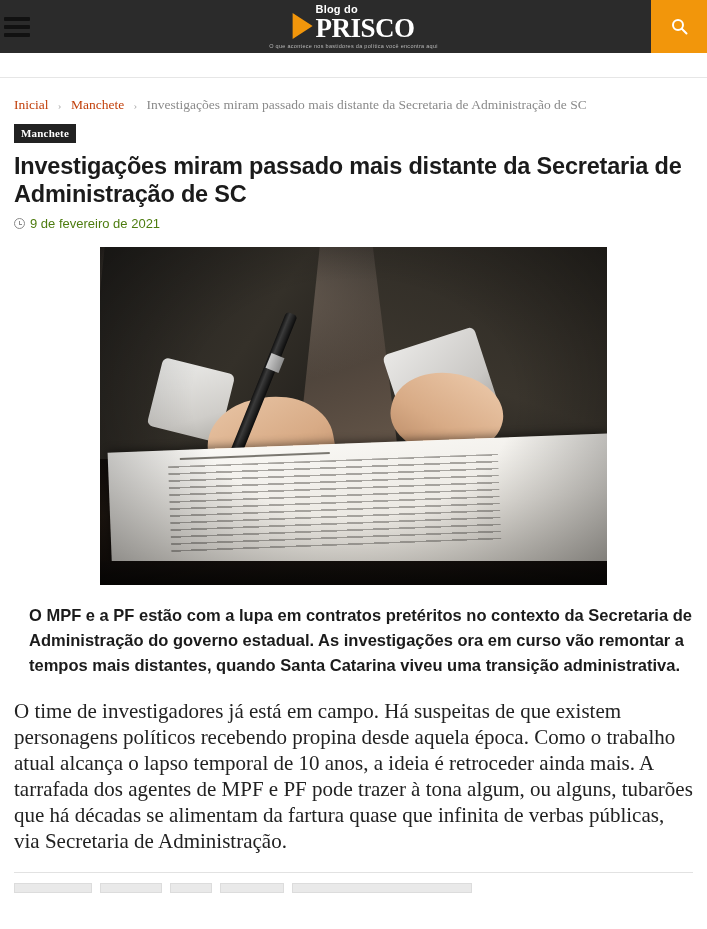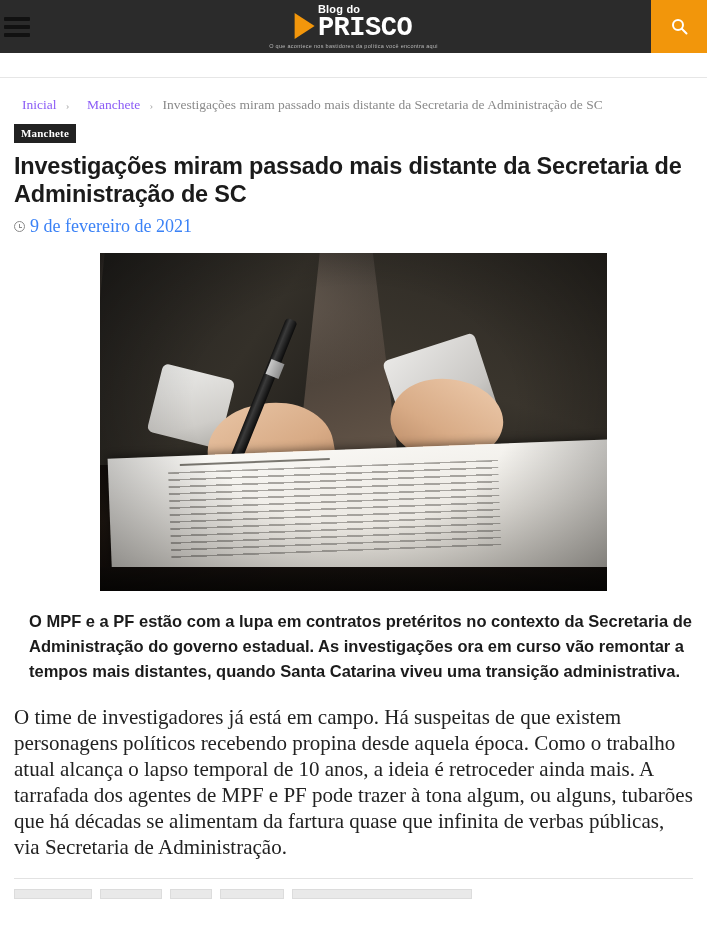--- a/index.html
+++ b/index.html
@@ -81,21 +81,21 @@
   .logo-small {
     color: #ffffff;
     font-family: "Liberation Sans", sans-serif;
     font-size: 11px;
     font-weight: bold;
     letter-spacing: .2px;
     line-height: 12px;
   }
   .logo-big {
     color: #ffffff;
-    font-family: Liberation Mono, monospace;
+    font-family: Liberation Serif, serif;
     font-size: 27px;
     font-weight: bold;
     line-height: 27px;
     letter-spacing: -.5px;
   }
   .logo-tag {
     color: #b9b9b9;
     font-family: "Liberation Sans", sans-serif;
     font-size: 5.5px;
     letter-spacing: .3px;
@@ -125,23 +125,22 @@
     padding: 0 14px;
   }
   .breadcrumb {
     font-family: "Liberation Serif", serif;
     font-size: 13.5px;
     color: #8a8a8a;
     padding-top: 19px;
     padding-bottom: 10px;
   }
   .breadcrumb a {
-    color: #8b5cf6;
+    color: #c2410c;
     text-decoration: none;
-    margin-left: 8px;
   }
   .breadcrumb .sep {
     margin: 0 6px;
     color: #b0b0b0;
     font-size: 11px;
   }
   .breadcrumb .current { color: #8a8a8a; }
 
   .cat-badge {
     display: inline-block;
@@ -159,23 +158,23 @@
     font-family: "Liberation Sans", sans-serif;
     font-size: 23.5px;
     line-height: 28px;
     font-weight: bold;
     color: #1b1b1b;
     margin: 0 0 8px 0;
     letter-spacing: -.2px;
   }
 
   .post-meta {
-    font-family: Liberation Serif, serif;
-    font-size: 18px;
-    color: #3b82f6;
+    font-family: Liberation Sans, sans-serif;
+    font-size: 13px;
+    color: #4d7c0f;
     display: flex;
     align-items: center;
     margin-bottom: 16px;
   }
   .clock-icon {
     width: 11px;
     height: 11px;
     border: 1.4px solid #8a8a8a;
     border-radius: 50%;
     position: relative;

